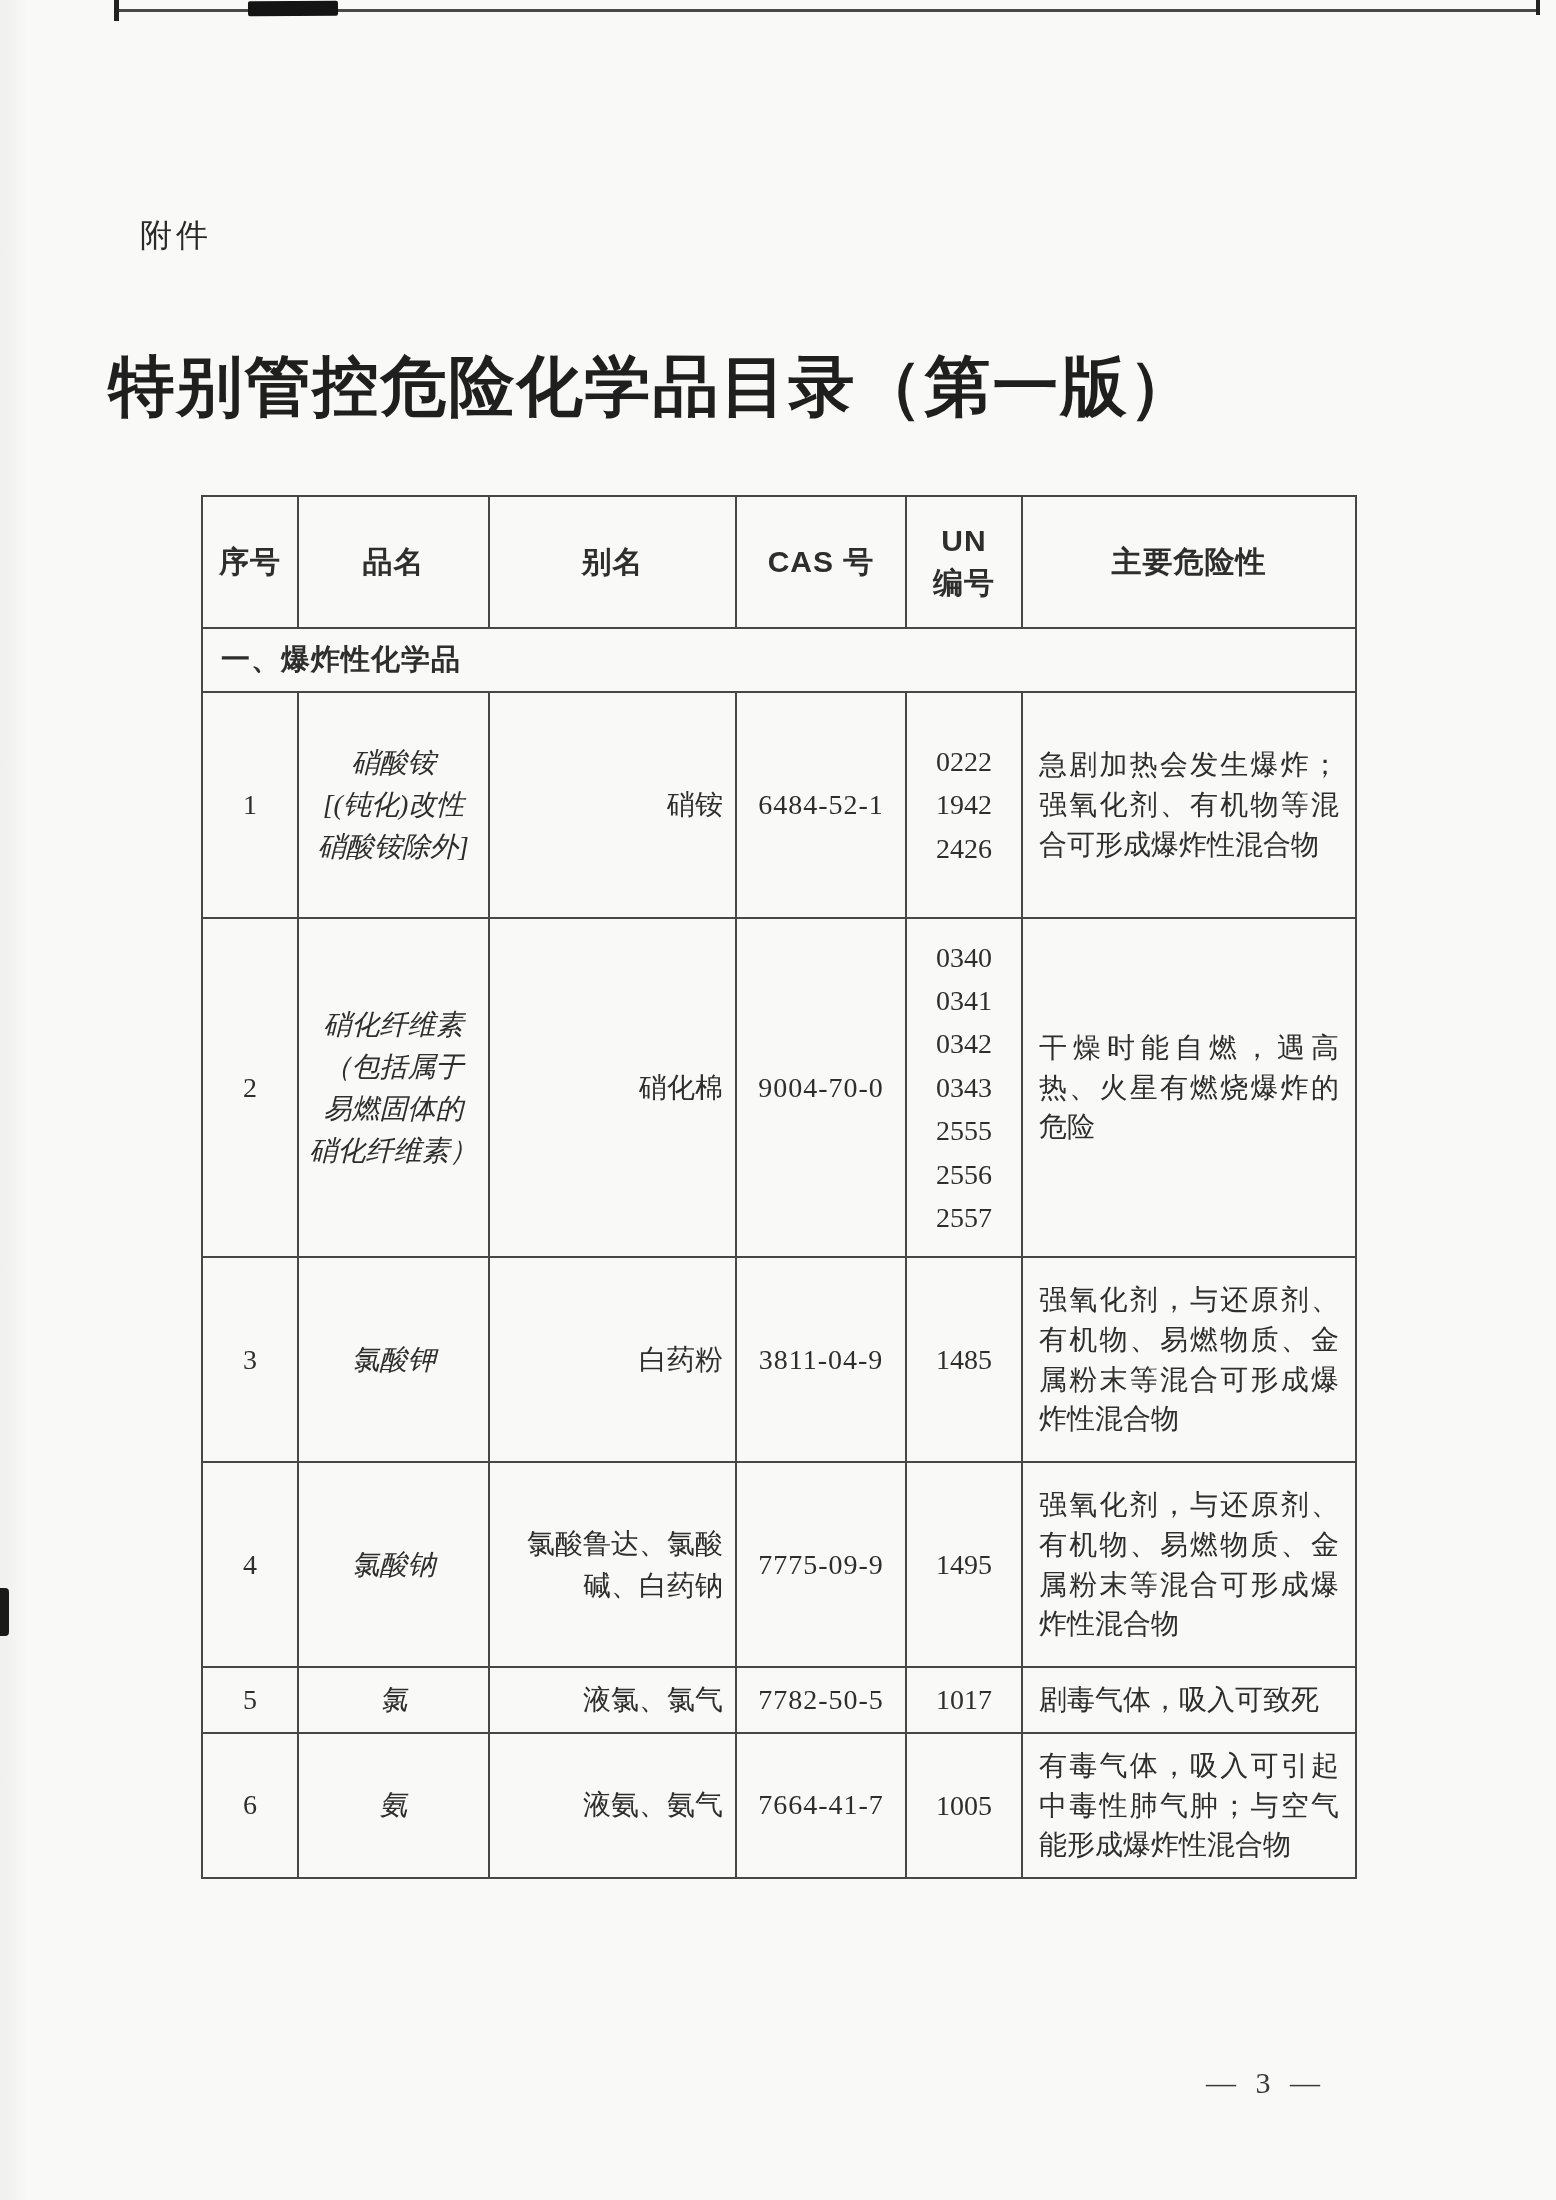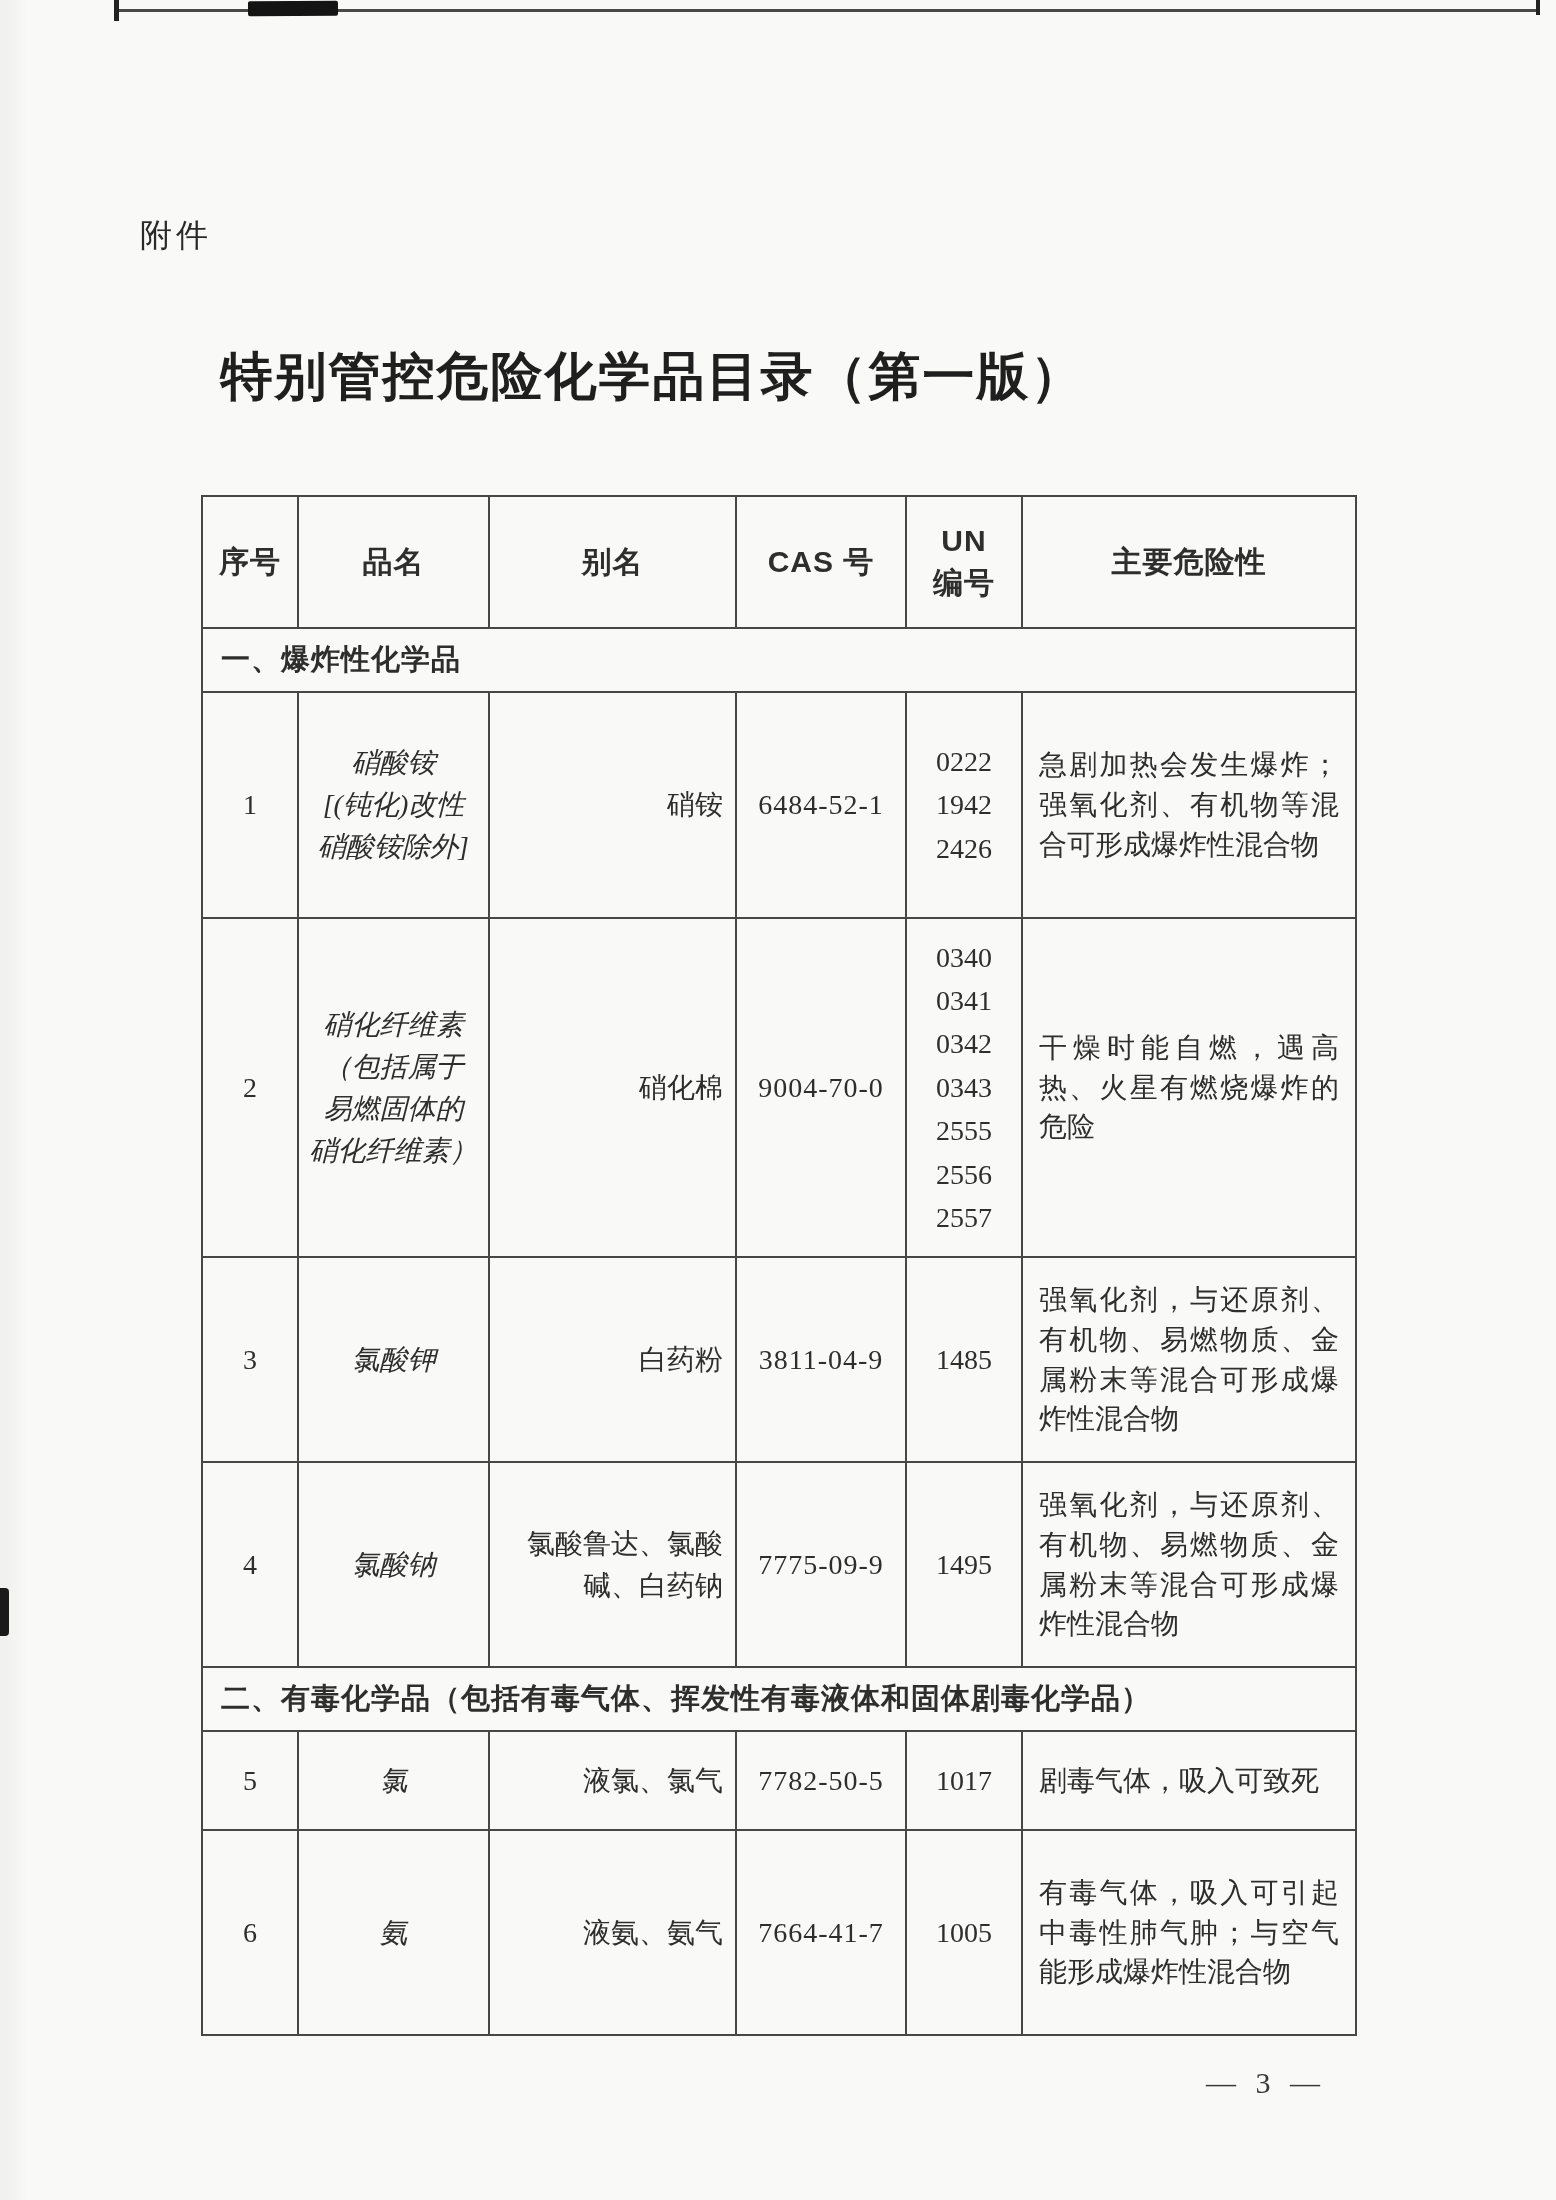--- a/index.html
+++ b/index.html
@@ -33,21 +33,21 @@
 
   .attachment{
     position:absolute;left:140px;top:214px;
     font-size:32px;letter-spacing:4px;color:#2a2a2a;
   }
   .doc-title{
     position:absolute;left:0;top:342px;width:1305px;
     text-align:center;
     font-family:"Liberation Sans","DejaVu Sans",sans-serif;
     font-weight:700;
-    font-size:52px;
+    font-size:66px;
     letter-spacing:2px;
     color:#1f1f1f;
   }
   table.chem-table{
     position:absolute;left:201px;top:495px;
     width:1154px;
     border-collapse:collapse;
     table-layout:fixed;
   }
   .chem-table th,.chem-table td{
@@ -185,23 +185,20 @@
         </tr>
         <tr>
           <td class="col-no">4</td>
           <td class="col-name">氯酸钠</td>
           <td class="col-alias">氯酸鲁达、氯酸碱、白药钠</td>
           <td class="col-cas">7775-09-9</td>
           <td class="col-un">1495</td>
           <td class="col-hazard">强氧化剂，与还原剂、有机物、易燃物质、金属粉末等混合可形成爆炸性混合物</td>
         </tr>
         <tr>
-          <td colspan="6" class="section-cell">二、有毒化学品（包括有毒气体、挥发性有毒液体和固体剧毒化学品）</td>
-        </tr>
-        <tr>
           <td class="col-no">5</td>
           <td class="col-name">氯</td>
           <td class="col-alias">液氯、氯气</td>
           <td class="col-cas">7782-50-5</td>
           <td class="col-un">1017</td>
           <td class="col-hazard">剧毒气体，吸入可致死</td>
         </tr>
         <tr>
           <td class="col-no">6</td>
           <td class="col-name">氨</td>

